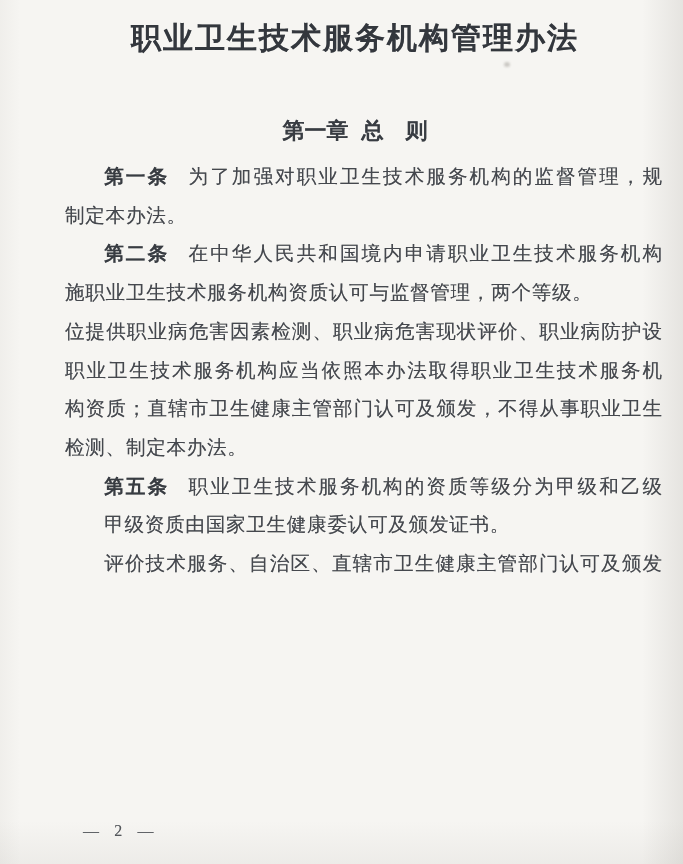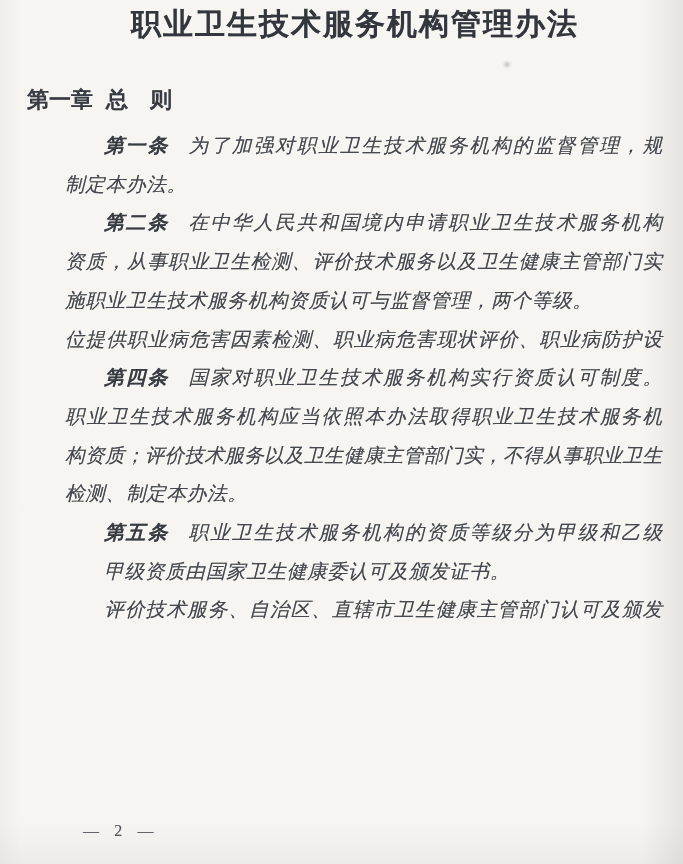--- a/index.html
+++ b/index.html
@@ -13,48 +13,48 @@
     width: 683px;
     height: 864px;
     background:
       linear-gradient(to right, rgba(118,112,104,0) 94%, rgba(118,112,104,0.13) 100%),
       linear-gradient(to bottom, rgba(118,112,104,0) 95%, rgba(118,112,104,0.07) 100%),
       linear-gradient(to left, rgba(118,112,104,0) 97%, rgba(118,112,104,0.05) 100%),
       #f6f5f2;
     color: #45484e;
   }
   .content {
-    padding: 4px 0 0 27px; 
+    padding: 18px 0 0 27px; 
   }
   .doc-title {
     text-align: center;
     font-size: 30px;
     line-height: 39px;
     font-weight: 700;
     letter-spacing: 2px;
     color: #33373d;
     text-shadow: 0 0 0.6px rgba(51,55,61,0.5);
   }
   .chapter {
-    margin-top: 44px;
+    margin-top: 61px;
+    text-align: center;
     font-size: 22px;
     line-height: 26px;
     font-weight: 700;
     color: #383c42;
     text-shadow: 0 0 0.5px rgba(56,60,66,0.5);
   }
   .chapter .chapter-title { margin-left: 13px; }
   .body {
     margin-top: 14px;
     margin-left: 38px; 
     width: 597px;
     font-size: 19.6px;
     line-height: 38.7px;
     text-shadow: 0 0 0.5px rgba(69,72,78,0.55);
-    font-style: italic;
   }
   .line {
     text-align: justify;
     letter-spacing: 0.7px;
   }
   .line.fill {
     letter-spacing: 0;
     text-align-last: justify;
   }
   .line.indent { text-indent: 2em; }
@@ -91,28 +91,26 @@
 
     <h1 class="doc-title">职业卫生技术服务机构管理办法</h1>
 
     <h2 class="chapter"><span>第一章</span><span class="chapter-title">总　则</span></h2>
 
     <div class="body">
       <div class="line indent fill"><span class="lead">第一条</span><span>为了加强对职业卫生技术服务机构的监督管理，规</span></div>
       <div class="line"><span>制定本办法。</span></div>
 
       <div class="line indent fill"><span class="lead">第二条</span><span>在中华人民共和国境内申请职业卫生技术服务机构</span></div>
-      <div class="line fill"><span>资质，从事职业卫生检测、评价技术服务以及卫生健康主管部门实</span></div>
       <div class="line"><span>施职业卫生技术服务机构资质认可与监督管理，两个等级。</span></div>
 
       <div class="line fill"><span>位提供职业病危害因素检测、职业病危害现状评价、职业病防护设</span></div>
 
-      <div class="line indent fill"><span class="lead">第四条</span><span>国家对职业卫生技术服务机构实行资质认可制度。</span></div>
       <div class="line fill"><span>职业卫生技术服务机构应当依照本办法取得职业卫生技术服务机</span></div>
-      <div class="line fill"><span>构资质；评价技术服务以及卫生健康主管部门实，不得从事职业卫生</span></div>
+      <div class="line fill"><span>构资质；直辖市卫生健康主管部门认可及颁发，不得从事职业卫生</span></div>
       <div class="line"><span>检测、制定本办法。</span></div>
 
       <div class="line indent fill"><span class="lead">第五条</span><span>职业卫生技术服务机构的资质等级分为甲级和乙级</span></div>
 
       <div class="line indent"><span>甲级资质由国家卫生健康委认可及颁发证书。</span></div>
 
       <div class="line indent fill"><span>评价技术服务、自治区、直辖市卫生健康主管部门认可及颁发</span></div>
     </div>
   </div>
 

